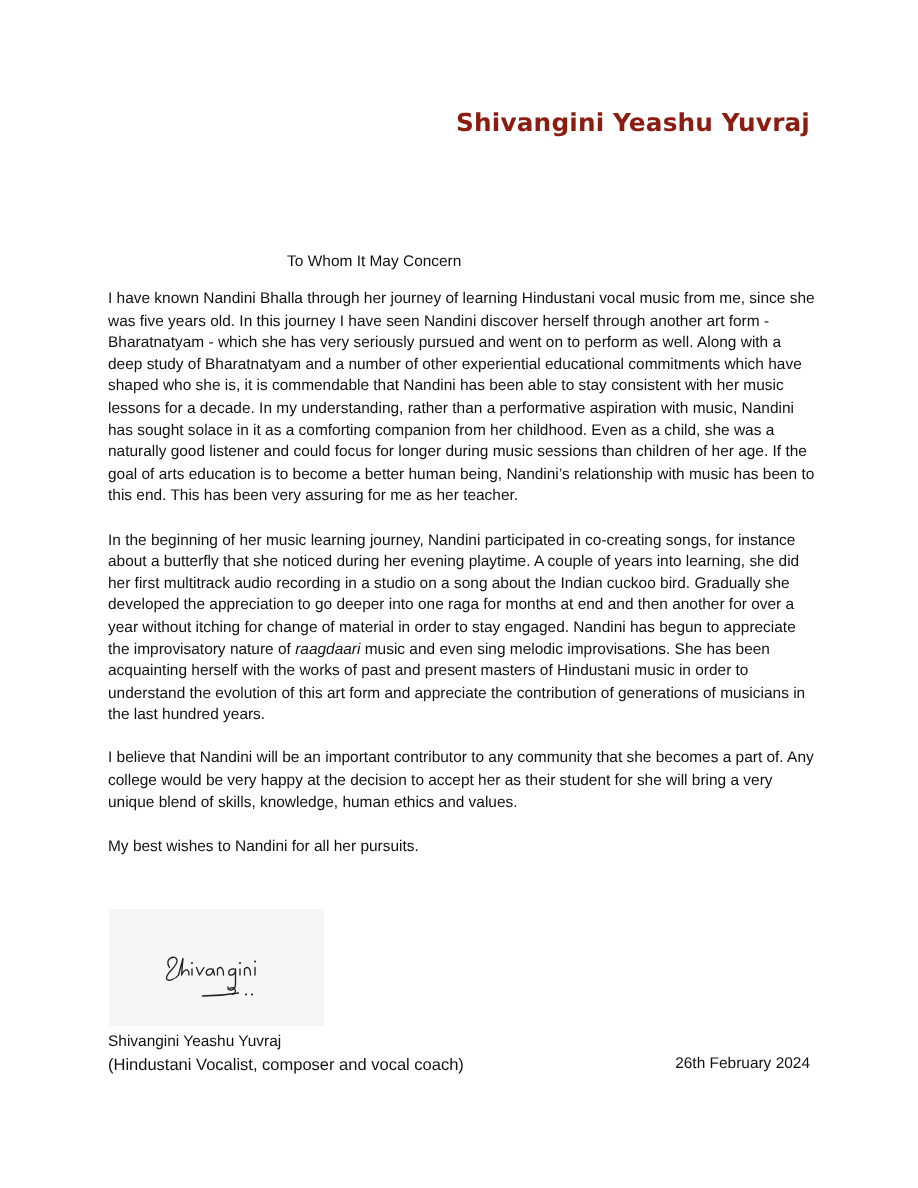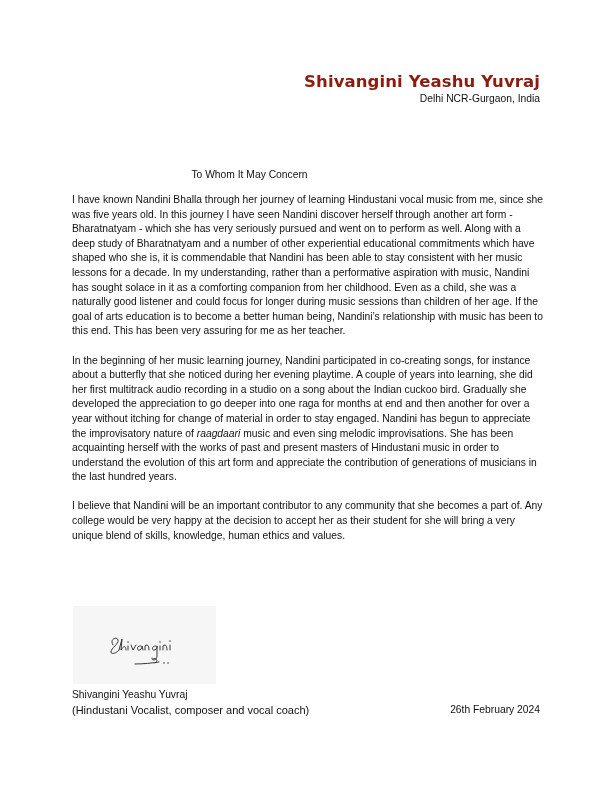--- a/index.html
+++ b/index.html
@@ -30,29 +30,29 @@
   .sig-box svg { position: absolute; left: 0; top: 0; }
   .sign-name { position: absolute; left: 72px; top: 688px; font-size: 10.3px; line-height: 14.6px; }
   .sign-role { position: absolute; left: 72px; top: 702.6px; font-size: 11px; line-height: 14.6px; }
   .sign-date { position: absolute; right: 72px; top: 702.6px; font-size: 10.3px; line-height: 14.6px; text-align: right; }
 </style>
 </head>
 <body>
 
 <div class="header">
   <div class="author-name">Shivangini Yeashu Yuvraj</div>
-  <div class="contact">Delhi NCR-Gurgaon, India</div>
 </div>
 
 <div class="salutation">To Whom It May Concern</div>
 
 <div class="body-text">
   <p>I have known Nandini Bhalla through her journey of learning Hindustani vocal music from me, since she was five years old. In this journey I have seen Nandini discover herself through another art form - Bharatnatyam - which she has very seriously pursued and went on to perform as well. Along with a deep study of Bharatnatyam and a number of other experiential educational commitments which have shaped who she is, it is commendable that Nandini has been able to stay consistent with her music lessons for a decade. In my understanding, rather than a performative aspiration with music, Nandini has sought solace in it as a comforting companion from her childhood. Even as a child, she was a naturally good listener and could focus for longer during music sessions than children of her age. If the goal of arts education is to become a better human being, Nandini’s relationship with music has been to this end. This has been very assuring for me as her teacher.</p>
   <p><span>In the beginning of her music learning journey, Nandini participated in co-creating songs, for instance about a butterfly that she noticed during her evening playtime. A couple of years into learning, she did her first multitrack audio recording in a studio on a song about the Indian cuckoo bird. Gradually she developed the appreciation to go deeper into one raga for months at end and then another for over a year without itching for change of material in order to stay engaged. Nandini has begun to appreciate the improvisatory nature of </span><em>raagdaari</em><span> music and even sing melodic improvisations. She has been acquainting herself with the works of past and present masters of Hindustani music in order to understand the evolution of this art form and appreciate the contribution of generations of musicians in the last hundred years.</span></p>
   <p>I believe that Nandini will be an important contributor to any community that she becomes a part of. Any college would be very happy at the decision to accept her as their student for she will bring a very unique blend of skills, knowledge, human ethics and values.</p>
+  <p>My best wishes to Nandini for all her pursuits.</p>
 </div>
 
 <div class="sig-box">
   <svg width="143" height="78" viewBox="0 0 143 78">
     <g fill="none" stroke="#222" stroke-width="0.9" stroke-linecap="round" stroke-linejoin="round">
       <path d="M40 39 C36 33,44 30,45 34 C46 38,38 42,38 46 C38 49,44 47,46 44"></path>
       <path d="M46 44 L49 33 L48 44 C50 40,53 39,53 44"></path>
       <path d="M55 40 L55 44"></path>
       <path d="M58 39 L60 44 L63 39"></path>
       <path d="M68 40 C64 39,63 45,67 44 C69 43,69 40,69 40 L70 44"></path>

